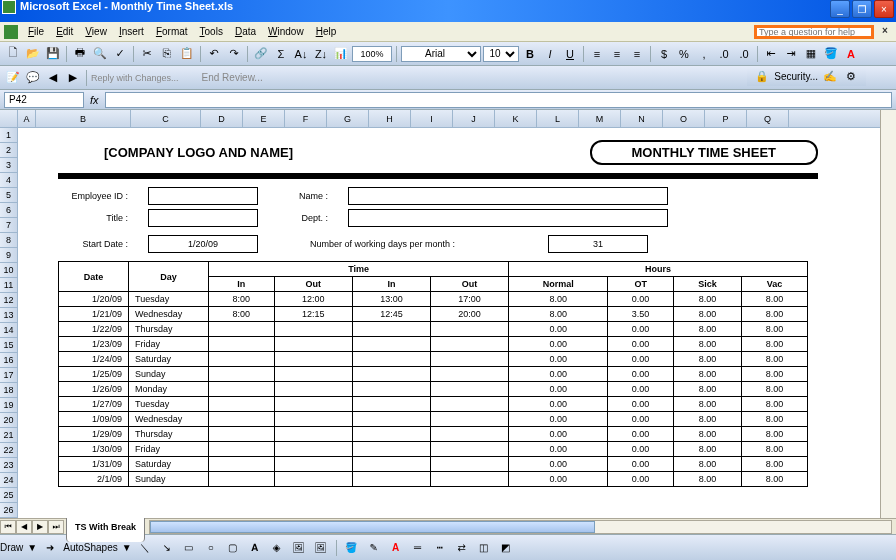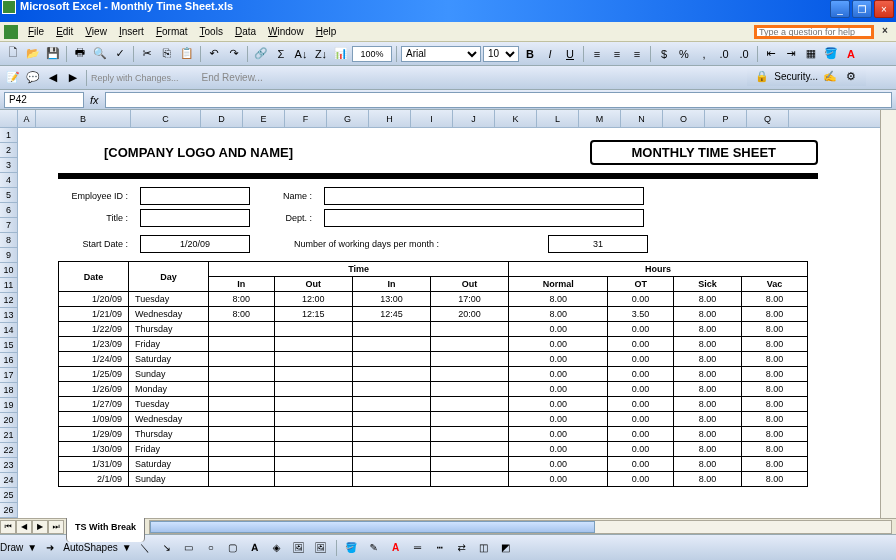--- a/index.html
+++ b/index.html
@@ -15,46 +15,46 @@
 .menubar { height: 20px; background: #f0f0e0; display: flex; align-items: center; padding: 0 4px; border-bottom: 1px solid #c0c0a0; }
 .menubar .menu-icon { width: 14px; height: 14px; background: #3a8b36; margin-right: 4px; }
 .menubar .menu-item { padding: 2px 6px; font-size: 10px; cursor: pointer; }
 .menubar .help-box { margin-left: auto; }
 .menubar .help-input { width: 120px; height: 14px; font-size: 9px; color: #888; padding: 0 2px; border: 3px solid #f97316; }
 .menubar .close-doc { width: 14px; height: 14px; margin-left: 4px; color: #333; font-weight: bold; cursor: pointer; text-align: center; }
 
 .toolbar { height: 24px; background: linear-gradient(#e5ecf9,#becfe4); display: flex; align-items: center; padding: 2px 4px; border-bottom: 1px solid #98aab1; gap: 2px; }
 .tbtn { width: 18px; height: 18px; display: flex; align-items: center; justify-content: center; cursor: pointer; border: 1px solid transparent; font-size: 11px; }
 .tsep { width: 1px; height: 16px; background: #98aab1; margin: 0 2px; }
-.font-select { height: 16px; font-size: 10px; border: 1px solid #7f9db9; background: white; }
+.font-select { height: 16px; font-size: 10px; border: 1px solid #7f9db9; background: white; text-align: center; }
 .zoom-box { width: 40px; height: 16px; font-size: 9px; border: 1px solid #7f9db9; background: white; text-align: center; }
 
 .namebox-row { height: 20px; background: linear-gradient(#e5ecf9,#becfe4); display: flex; align-items: center; padding: 2px 4px; border-bottom: 1px solid #98aab1; }
 .namebox { width: 80px; height: 16px; background: white; border: 1px solid #7f9db9; font-size: 10px; padding: 0 4px; display: flex; align-items: center; }
 .fx { margin: 0 6px; font-style: italic; font-size: 11px; }
 .formula-input { flex: 1; height: 16px; border: 1px solid #7f9db9; background: white; }
 
 .sheet-area { display: flex; height: 408px; background: white; }
 .row-headers { width: 18px; background: linear-gradient(to right, #e4ecf7, #c8d6e8); border-right: 1px solid #9eb6ce; }
 .corner { height: 18px; background: linear-gradient(#e4ecf7, #c8d6e8); border-bottom: 1px solid #9eb6ce; }
 .rh { height: 15px; font-size: 9px; text-align: center; border-bottom: 1px solid #9eb6ce; display: flex; align-items: center; justify-content: center; }
 
 .grid { flex: 1; overflow: hidden; position: relative; }
 .col-headers { height: 18px; background: linear-gradient(#e4ecf7, #c8d6e8); border-bottom: 1px solid #9eb6ce; display: flex; }
 .ch { font-size: 9px; text-align: center; border-right: 1px solid #9eb6ce; display: flex; align-items: center; justify-content: center; }
 
 .cells { position: relative; background: white; height: 390px; }
 
 .content { position: absolute; top: 12px; left: 40px; width: 760px; }
 .logo-text { font-size: 13px; font-weight: bold; }
-.title-box { border: 2px solid black; border-radius: 4px; padding: 3px 40px; font-size: 13px; font-weight: bold; display: inline-block; }
+.title-box { border: 2px solid black; border-radius: 12px; padding: 3px 40px; font-size: 13px; font-weight: bold; display: inline-block; }
 .header-row { display: flex; align-items: center; gap: 20px; margin-left: 46px; }
 .thick-bar { height: 6px; background: black; margin: 8px 0; }
 
-.field-row { display: flex; align-items: center; margin: 4px 0; gap: 12px; }
+.field-row { display: flex; align-items: center; margin: 4px 0; gap: 20px; }
 .field-label { font-size: 9px; text-align: right; width: 70px; }
 .field-box { border: 1px solid black; height: 18px; background: white; }
 
 .ts-table { border-collapse: collapse; margin-top: 8px; width: 750px; }
 .ts-table th, .ts-table td { border: 1px solid black; font-size: 9px; padding: 2px 4px; text-align: center; height: 14px; }
 .ts-table th { font-weight: bold; }
 .ts-table td.left { text-align: left; padding-left: 6px; }
 .ts-table td.right { text-align: right; padding-right: 6px; }
 
 .scroll-h { height: 16px; background: #ece9d8; display: flex; align-items: center; border-top: 1px solid #aca899; }

